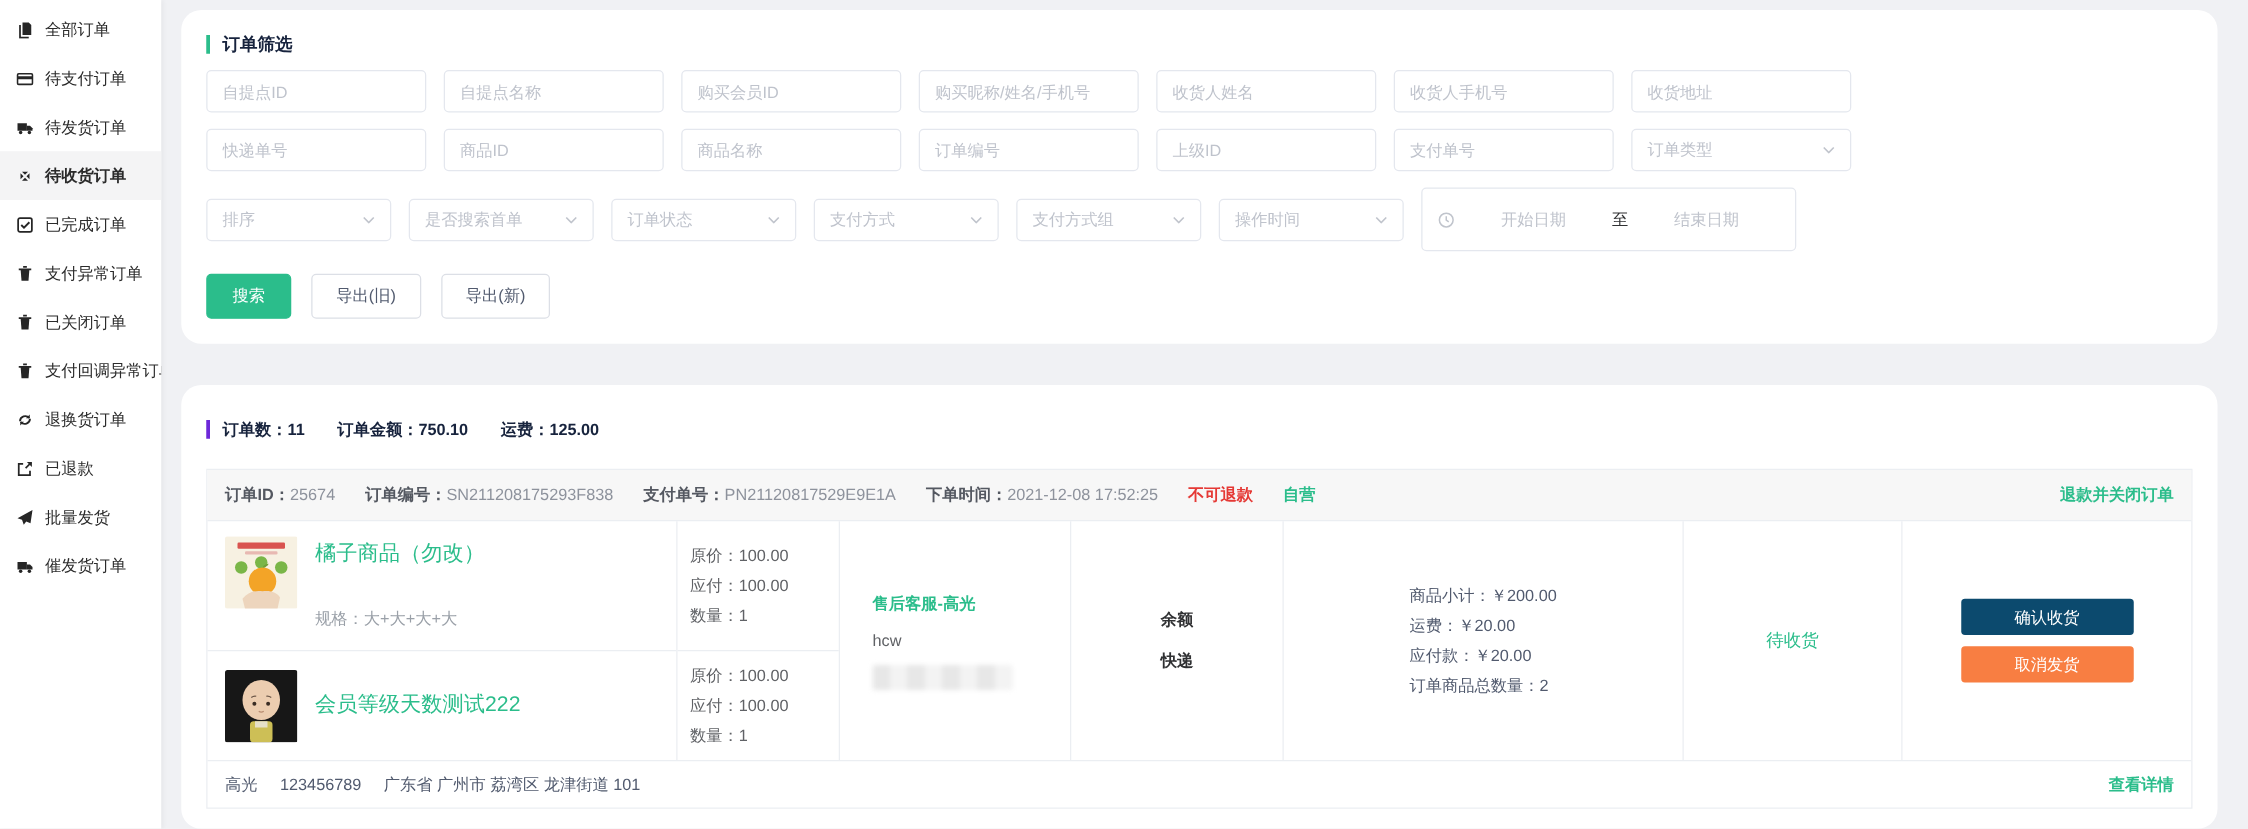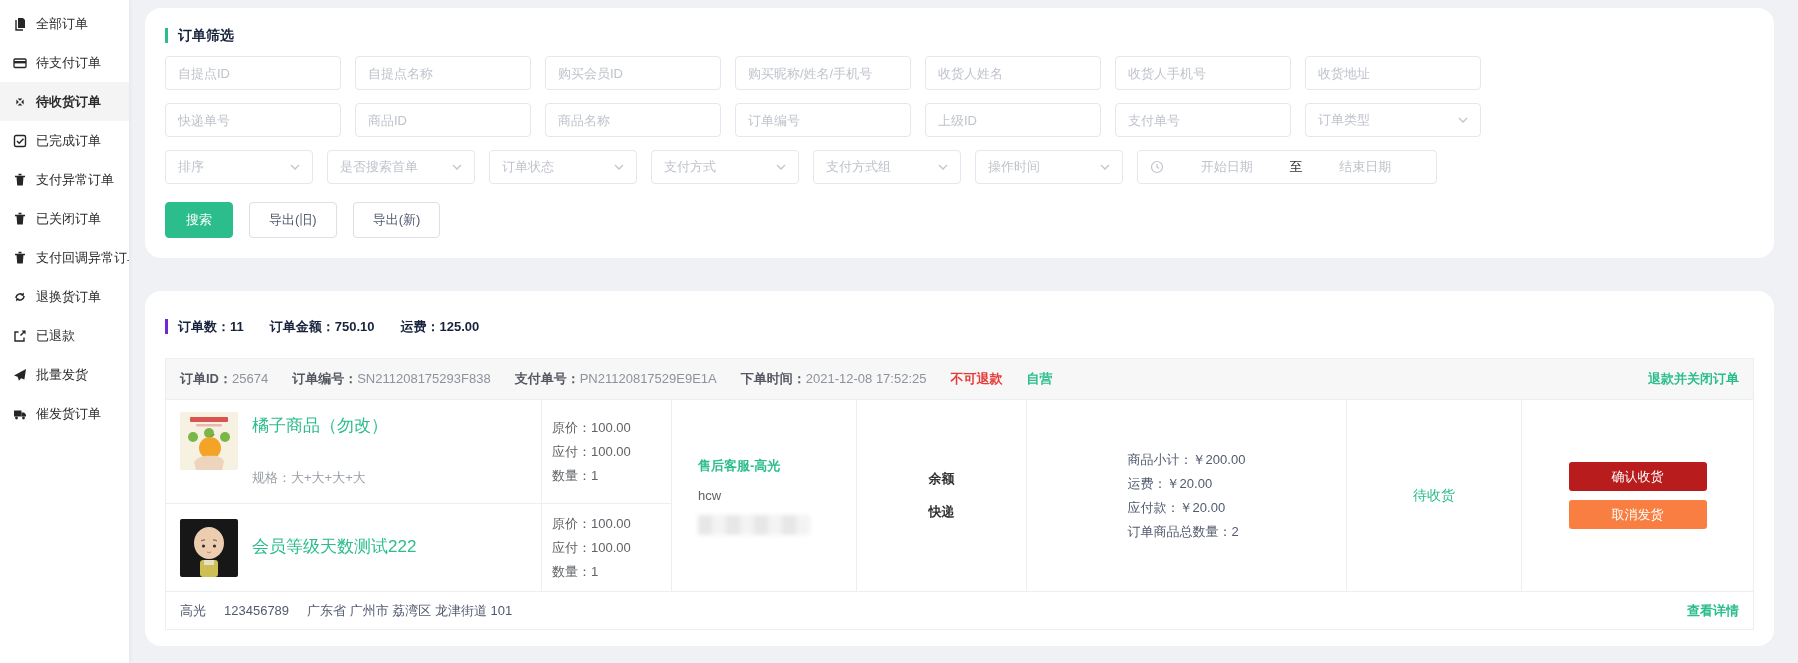--- a/index.html
+++ b/index.html
@@ -39,21 +39,21 @@
   }
   .f-input::placeholder { color:#bfc3cc; }
   .f-select {
     height:34px; border:1px solid #e4e7ee; border-radius:4px;
     display:flex; align-items:center; justify-content:space-between;
     padding:0 12px; font-size:13px; color:#bfc3cc; background:#fff; cursor:pointer;
   }
   .f-select.w176 { width:176px; }
   .f-select.w148 { width:148px; }
   .date-range {
-    width:300px; height:34px; border:1px solid #e4e7ee; border-radius:4px;
+    width:300px; height:51px; border:1px solid #e4e7ee; border-radius:4px;
     display:flex; align-items:center; padding:0 12px; gap:4px;
     font-size:13px; color:#bfc3cc; background:#fff; cursor:pointer;
   }
   .date-range .dr-part { flex:1; text-align:center; }
   .date-range .dr-to { color:#303133; }
   .btn-row { display:flex; gap:16px; margin-top:18px; }
   .btn {
     height:36px; border-radius:4px; font-size:13px; display:flex;
     align-items:center; justify-content:center; cursor:pointer;
     border:1px solid #dcdfe6; background:#fff; color:#515a6e; padding:12px 19px;
@@ -99,21 +99,21 @@
   .service-name { color:#606266; font-size:13px; margin-top:13px; }
   .masked { width:112px; height:20px; margin-top:12px; border-radius:2px;
     background:repeating-linear-gradient(90deg,#e7e7e7 0 14px,#f3f3f3 14px 28px);
     filter:blur(2px); }
   .pay-col { gap:15px; font-size:13px; color:#303133; font-weight:600; }
   .totals-inner { text-align:left; font-size:13px; color:#515a6e; line-height:24px; }
   .status-col { color:#2bbd8b; font-size:14px; }
   .actions-col { gap:9px; }
   .act-btn { width:138px; height:29px; border:none; border-radius:3px; color:#fff;
     font-size:13px; cursor:pointer; font-family:"Liberation Sans", sans-serif; }
-  .act-btn.confirm { background:#b91c1c; }
+  .act-btn.confirm { background:#0c4a6e; }
   .act-btn.cancel { background:#f87e42; }
   .order-footer {
     border-top:1px solid #ebeef2; height:38px; display:flex; align-items:center;
     padding:0 14px; gap:18px; font-size:13px; color:#515a6e;
   }
   .order-footer .green-link { margin-left:auto; }
 </style>
 </head>
 <body>
 
@@ -126,20 +126,29 @@
           <path d="M3 3v10h7" stroke="#262626" fill="none" stroke-width="1.4"></path>
         </svg>
       <span>全部订单</span>
     </div>
     <div class="side-item">
       <svg width="14" height="14" viewBox="0 0 14 14">
           <rect x="1" y="3" width="12" height="8.5" rx="1" fill="none" stroke="#262626" stroke-width="1.3"></rect>
           <rect x="1" y="5" width="12" height="2.4" fill="#262626"></rect>
         </svg>
       <span>待支付订单</span>
+    </div>
+    <div class="side-item">
+      <svg width="14" height="14" viewBox="0 0 14 14">
+          <path d="M1 3.5h7.5v6H1z" fill="#262626"></path>
+          <path d="M8.5 5.5H11l2 2v2H8.5z" fill="#262626"></path>
+          <circle cx="3.5" cy="11" r="1.4" fill="#262626"></circle>
+          <circle cx="10.5" cy="11" r="1.4" fill="#262626"></circle>
+        </svg>
+      <span>待发货订单</span>
     </div>
     <div class="side-item active">
       <svg width="14" height="14" viewBox="0 0 14 14">
           <path d="M7 5.8 4.6 3.4h4.8z" fill="#262626"></path>
           <path d="M7 8.2 4.6 10.6h4.8z" fill="#262626"></path>
           <path d="M5.8 7 3.4 4.6v4.8z" fill="#262626"></path>
           <path d="M8.2 7l2.4-2.4v4.8z" fill="#262626"></path>
         </svg>
       <span>待收货订单</span>
     </div>

